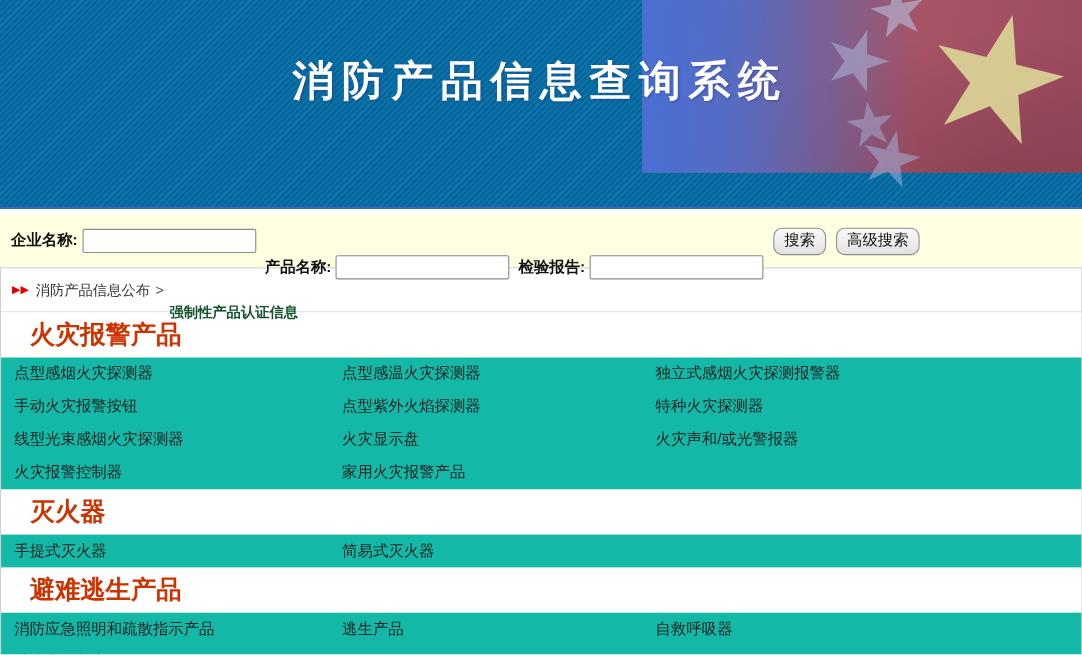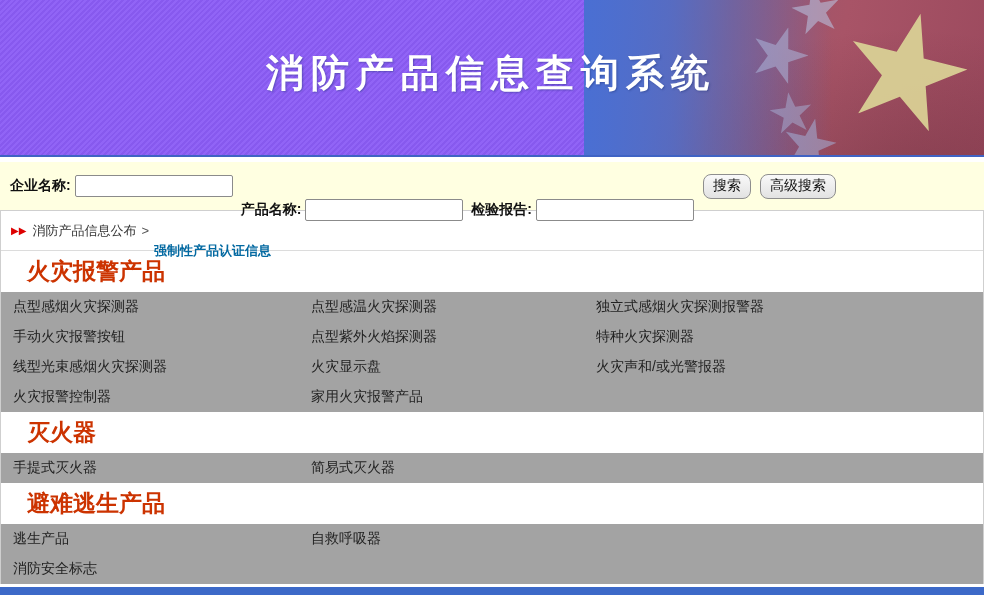--- a/index.html
+++ b/index.html
@@ -2,22 +2,22 @@
 <html><head>
 <meta charset="utf-8">
 <style>
   * { margin:0; padding:0; box-sizing:border-box; }
   html,body { background:#fff; }
   body { font-family:"Liberation Sans","DejaVu Sans",sans-serif; }
   .page { position:relative; width:984px; height:595px; overflow:hidden; background:#fff; }
 
   
   .banner {
-    position:relative; height:157px;
-    background:#8b5cf6;
+    position:relative; height:190px;
+    background:#0369a1;
     border-bottom:2px solid #3f63c4;
     overflow:hidden;
   }
   .banner .texture {
     position:absolute; inset:0;
     background:repeating-linear-gradient(135deg, rgba(255,255,255,0.05) 0 2px, rgba(0,0,0,0.03) 2px 4px);
   }
   .flag {
     position:absolute; top:0; right:0; width:400px; height:157px;
     background:linear-gradient(100deg,#6f6b9e 0%,#96586f 35%,#a85467 62%,#9c4a5e 100%);
@@ -79,29 +79,29 @@
     border-top:1px solid #cfcfcf;
     background:#fff;
   }
   .breadcrumb {
     height:40px; display:flex; align-items:center;
     padding-left:10px; border-bottom:1px solid #dcdcdc;
     font-size:13px; color:#333;
   }
   .crumb-arrows { color:#dd0000; font-size:10px; letter-spacing:0px; margin-right:6px; }
   .crumb-sep { margin:0 5px; color:#555; }
-  .crumb-current { color:#0369a1; font-weight:bold;margin-top:41px; }
+  .crumb-current { color:#14532d; font-weight:bold;margin-top:41px; }
 
   .section-heading {
     height:41px; display:flex; align-items:center;
     padding-left:26px;
     font-size:23px; font-weight:bold; color:#cc3300;
     background:#ffffff;
   }
-  .rows { background:#a3a3a3; }
+  .rows { background:#14b8a6; }
   .row {
     height:30px; display:grid;
     grid-template-columns:298px 285px 1fr;
     align-items:center; padding-left:12px;
   }
   .cell { font-size:14px; color:#222; cursor:pointer; }
   .cell:empty { cursor:default; }
 
   
   .footer-white { height:3px; background:#ffffff; }
@@ -180,20 +180,21 @@
         <div class="section-heading">灭火器</div>
         <div class="rows">
           <div class="row">
             <span class="cell">手提式灭火器</span>
             <span class="cell">简易式灭火器</span>
           </div>
         </div>
         <div class="section-heading">避难逃生产品</div>
         <div class="rows">
           <div class="row">
+            <span class="cell">消防应急照明和疏散指示产品</span>
             <span class="cell">逃生产品</span>
             <span class="cell">自救呼吸器</span>
           </div>
           <div class="row">
             <span class="cell">消防安全标志</span>
             <span class="cell"></span>
             <span class="cell"></span>
           </div>
         </div>
       </div>

